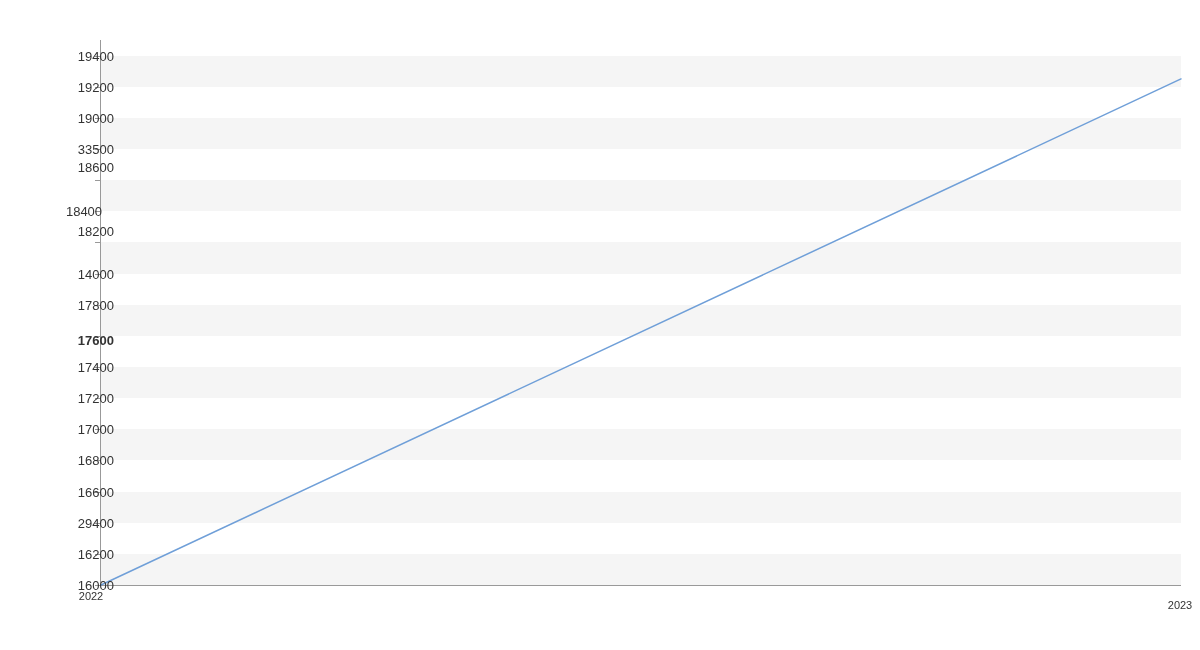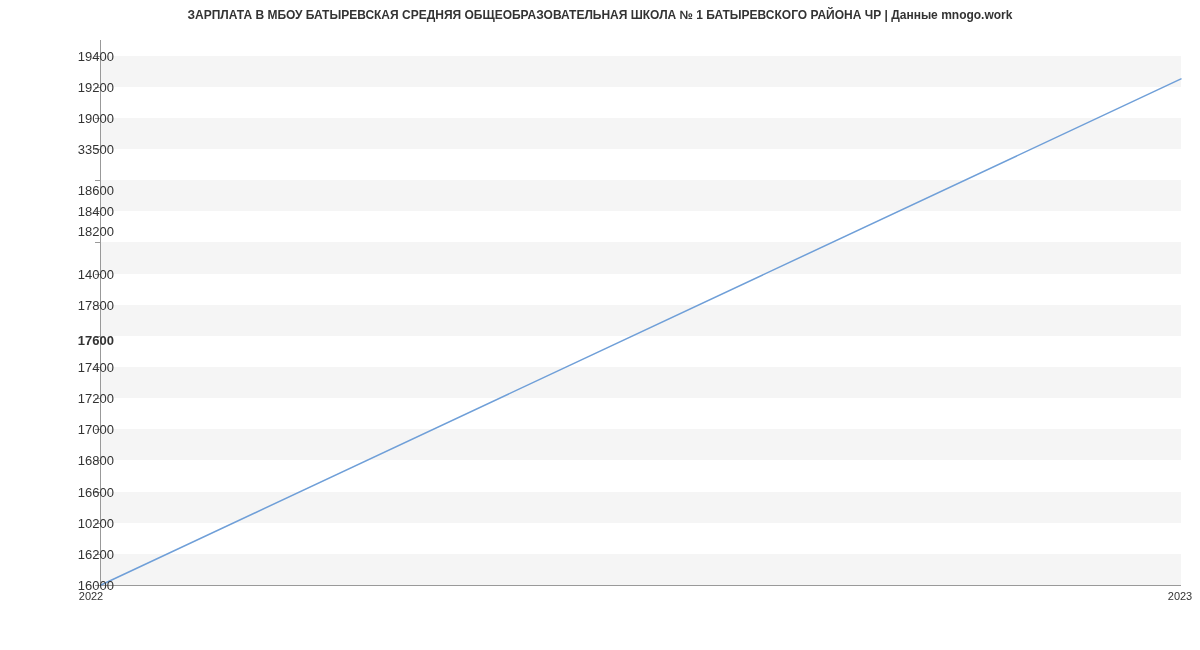--- a/index.html
+++ b/index.html
@@ -71,21 +71,20 @@
     top: 0;
     width: 1080px;
     height: 545px;
     overflow: visible;
   }
 </style>
 </head>
 <body>
 
 <div class="chart-container">
-  <div class="title">ЗАРПЛАТА В МБОУ БАТЫРЕВСКАЯ СРЕДНЯЯ ОБЩЕОБРАЗОВАТЕЛЬНАЯ ШКОЛА № 1 БАТЫРЕВСКОГО РАЙОНА ЧР | Данные mnogo.work</div>
 
   <div class="plot-area">
       <div class="band" style="top: 15.5714px; height: 31.1429px;"></div>
       <div class="band" style="top: 77.8571px; height: 31.1429px;"></div>
       <div class="band" style="top: 140.143px; height: 31.1429px;"></div>
       <div class="band" style="top: 202.429px; height: 31.1429px;"></div>
       <div class="band" style="top: 264.714px; height: 31.1429px;"></div>
       <div class="band" style="top: 327px; height: 31.1429px;"></div>
       <div class="band" style="top: 389.286px; height: 31.1429px;"></div>
       <div class="band" style="top: 451.571px; height: 31.1429px;"></div>
@@ -108,31 +107,31 @@
       <div class="grid-tick" style="top: 202.429px;"></div>
       <div class="grid-tick" style="top: 171.286px;"></div>
       <div class="grid-tick" style="top: 140.143px;"></div>
       <div class="grid-tick" style="top: 109px;"></div>
       <div class="grid-tick" style="top: 77.8571px;"></div>
       <div class="grid-tick" style="top: 46.7143px;"></div>
       <div class="grid-tick" style="top: 15.5714px;"></div>
     </div>
 <div class="y-label" style="top: 585px;">16000</div>
     <div class="y-label" style="top: 553.857px;">16200</div>
-    <div class="y-label" style="top: 522.714px;">10200</div>
+    <div class="y-label" style="top: 522.714px;">29400</div>
     <div class="y-label" style="top: 491.571px;">16600</div>
     <div class="y-label" style="top: 460.429px;">16800</div>
     <div class="y-label" style="top: 429.286px; text-align: right;">17000</div>
     <div class="y-label" style="top: 398.143px;">17200</div>
     <div class="y-label" style="top: 367px;">17400</div>
     <div class="y-label" style="top: 340px; font-weight: bold;">17600</div>
     <div class="y-label" style="top: 304.714px;">17800</div>
     <div class="y-label" style="top: 273.571px;">14000</div>
     <div class="y-label" style="top: 231px;">18200</div>
-    <div class="y-label" style="top: 211.286px;">18400</div>
-    <div class="y-label" style="top: 190px;">18600</div>
+    <div class="y-label" style="top: 211.286px; text-align: center;">18400</div>
+    <div class="y-label" style="top: 167px;">18600</div>
     <div class="y-label" style="top: 149px;">33500</div>
     <div class="y-label" style="top: 117.857px;">19000</div>
     <div class="y-label" style="top: 86.7143px; text-align: right;">19200</div>
     <div class="y-label" style="top: 55.5714px;">19400</div>
     <div class="x-label" style="left: 91px;">2022</div>
-    <div class="x-label" style="left: 1180px;">2023</div>
+    <div class="x-label" style="left: 1180px; margin-top: 9px;">2023</div>
   </div>
 
 </body></html>

